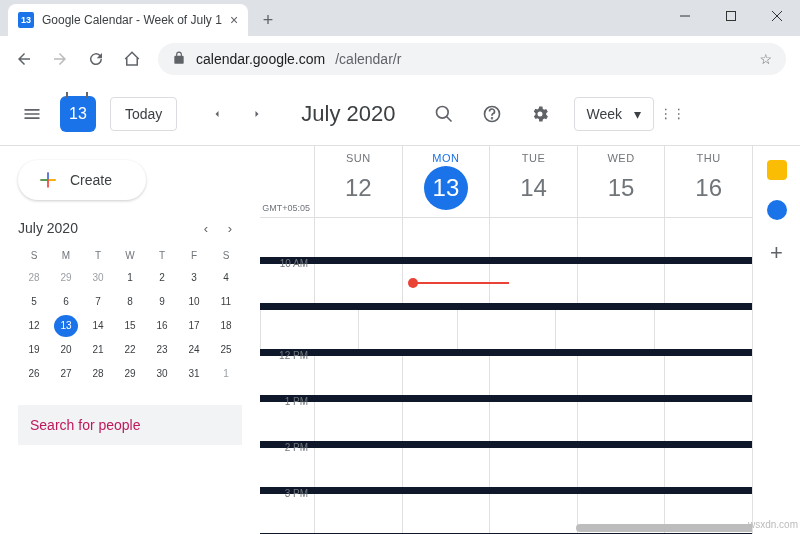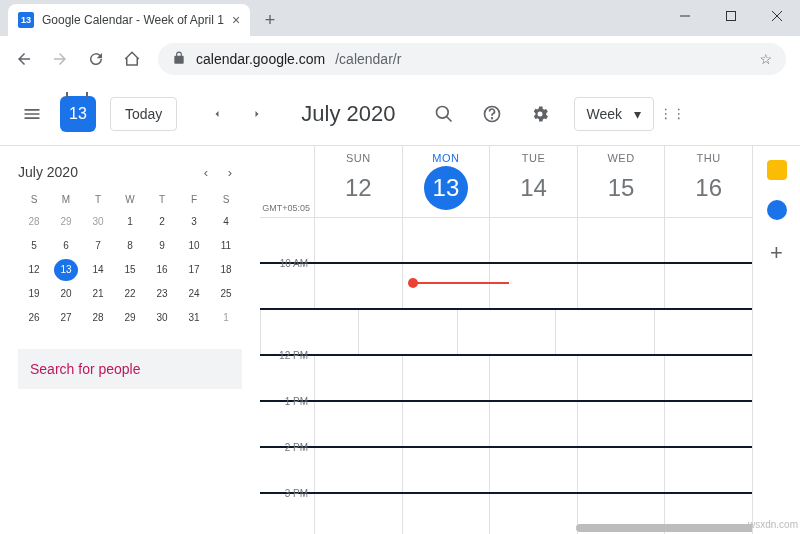--- a/index.html
+++ b/index.html
@@ -48,39 +48,39 @@
 
 .calwrap{flex:1;position:relative;overflow:hidden}
 .dayheader{display:flex;border-bottom:1px solid #e0e0e0;height:72px}
 .tzcol{width:54px;font-size:9px;color:#70757a;display:flex;align-items:flex-end;justify-content:flex-end;padding:0 4px 4px 0}
 .daycol{flex:1;text-align:center;padding-top:6px;border-left:1px solid #e0e0e0}
 .daycol .dow{font-size:11px;color:#70757a;letter-spacing:.5px}
 .daycol .dnum{font-size:24px;color:#70757a;margin-top:2px;width:44px;height:44px;line-height:44px;border-radius:50%;display:inline-block}
 .daycol.today .dow{color:#1a73e8}
 .daycol.today .dnum{background:#1a73e8;color:#fff}
 .gridrows{position:relative}
-.hourrow{height:46px;display:flex;border-bottom:2px solid #0f172a}
+.hourrow{height:46px;display:flex;border-bottom:7px solid #0f172a}
 .hourlabel{width:54px;font-size:10px;color:#70757a;text-align:right;padding-right:6px;position:relative;top:-6px}
 .cells{flex:1;display:flex}
 .cell{flex:1;border-left:1px solid #e0e0e0}
 .nowdot{position:absolute;width:10px;height:10px;background:#ea4335;border-radius:50%;left:148px;top:60px}
 .nowline{position:absolute;height:2px;background:#ea4335;left:153px;top:64px;width:96px}
 .rightrail{width:48px;border-left:1px solid #e0e0e0;display:flex;flex-direction:column;align-items:center;padding-top:14px;gap:20px}
 .railicon{width:20px;height:20px;border-radius:4px}
 .hscroll{position:absolute;bottom:2px;left:316px;width:200px;height:8px;background:#bdbdbd;border-radius:4px}
 .watermark{position:absolute;right:2px;bottom:4px;font-size:10px;color:#bbb}
 </style>
 </head>
 <body>
 
 <div class="chrome">
   <div class="tabbar">
     <div class="tab">
       <span class="tab-favicon">13</span>
-      <span>Google Calendar - Week of April 1</span>
+      <span>Google Calendar - Week of July 1</span>
       <span class="tab-close">×</span>
     </div>
     <div class="newtab">+</div>
     <div class="winbtns">
       <div class="winbtn">
           <svg width="10" height="10">
             <line x1="0" y1="5" x2="10" y2="5" stroke="#333"></line>
           </svg>
         </div>
       <div class="winbtn">
@@ -167,20 +167,29 @@
     </div>
   <div class="viewbtn">
       <span>Week</span>
       <span>▾</span>
     </div>
   <div class="hicon" style="width:20px">⋮⋮</div>
 </div>
 
 <div class="content">
   <div class="sidebar">
+    <div class="createbtn">
+      <span class="plus"><svg viewBox="0 0 24 24">
+            <path d="M11 3h2v8h8v2h-8v8h-2v-8H3v-2h8z" fill="#ea4335"></path>
+            <path d="M11 3h2v8h-2z" fill="#4285f4"></path>
+            <path d="M13 13h8v-2h-8z" fill="#fbbc04"></path>
+            <path d="M3 11h8v2H3z" fill="#34a853"></path>
+          </svg></span>
+      <span>Create</span>
+    </div>
     <div class="minihdr">
       <span class="minimonth">July 2020</span>
       <div class="miniarrowbtn">‹</div>
       <div class="miniarrowbtn">›</div>
     </div>
     <div class="minigrid" id="minigrid">
         <div class="dow">S</div>
         <div class="dow">M</div>
         <div class="dow">T</div>
         <div class="dow">W</div>

